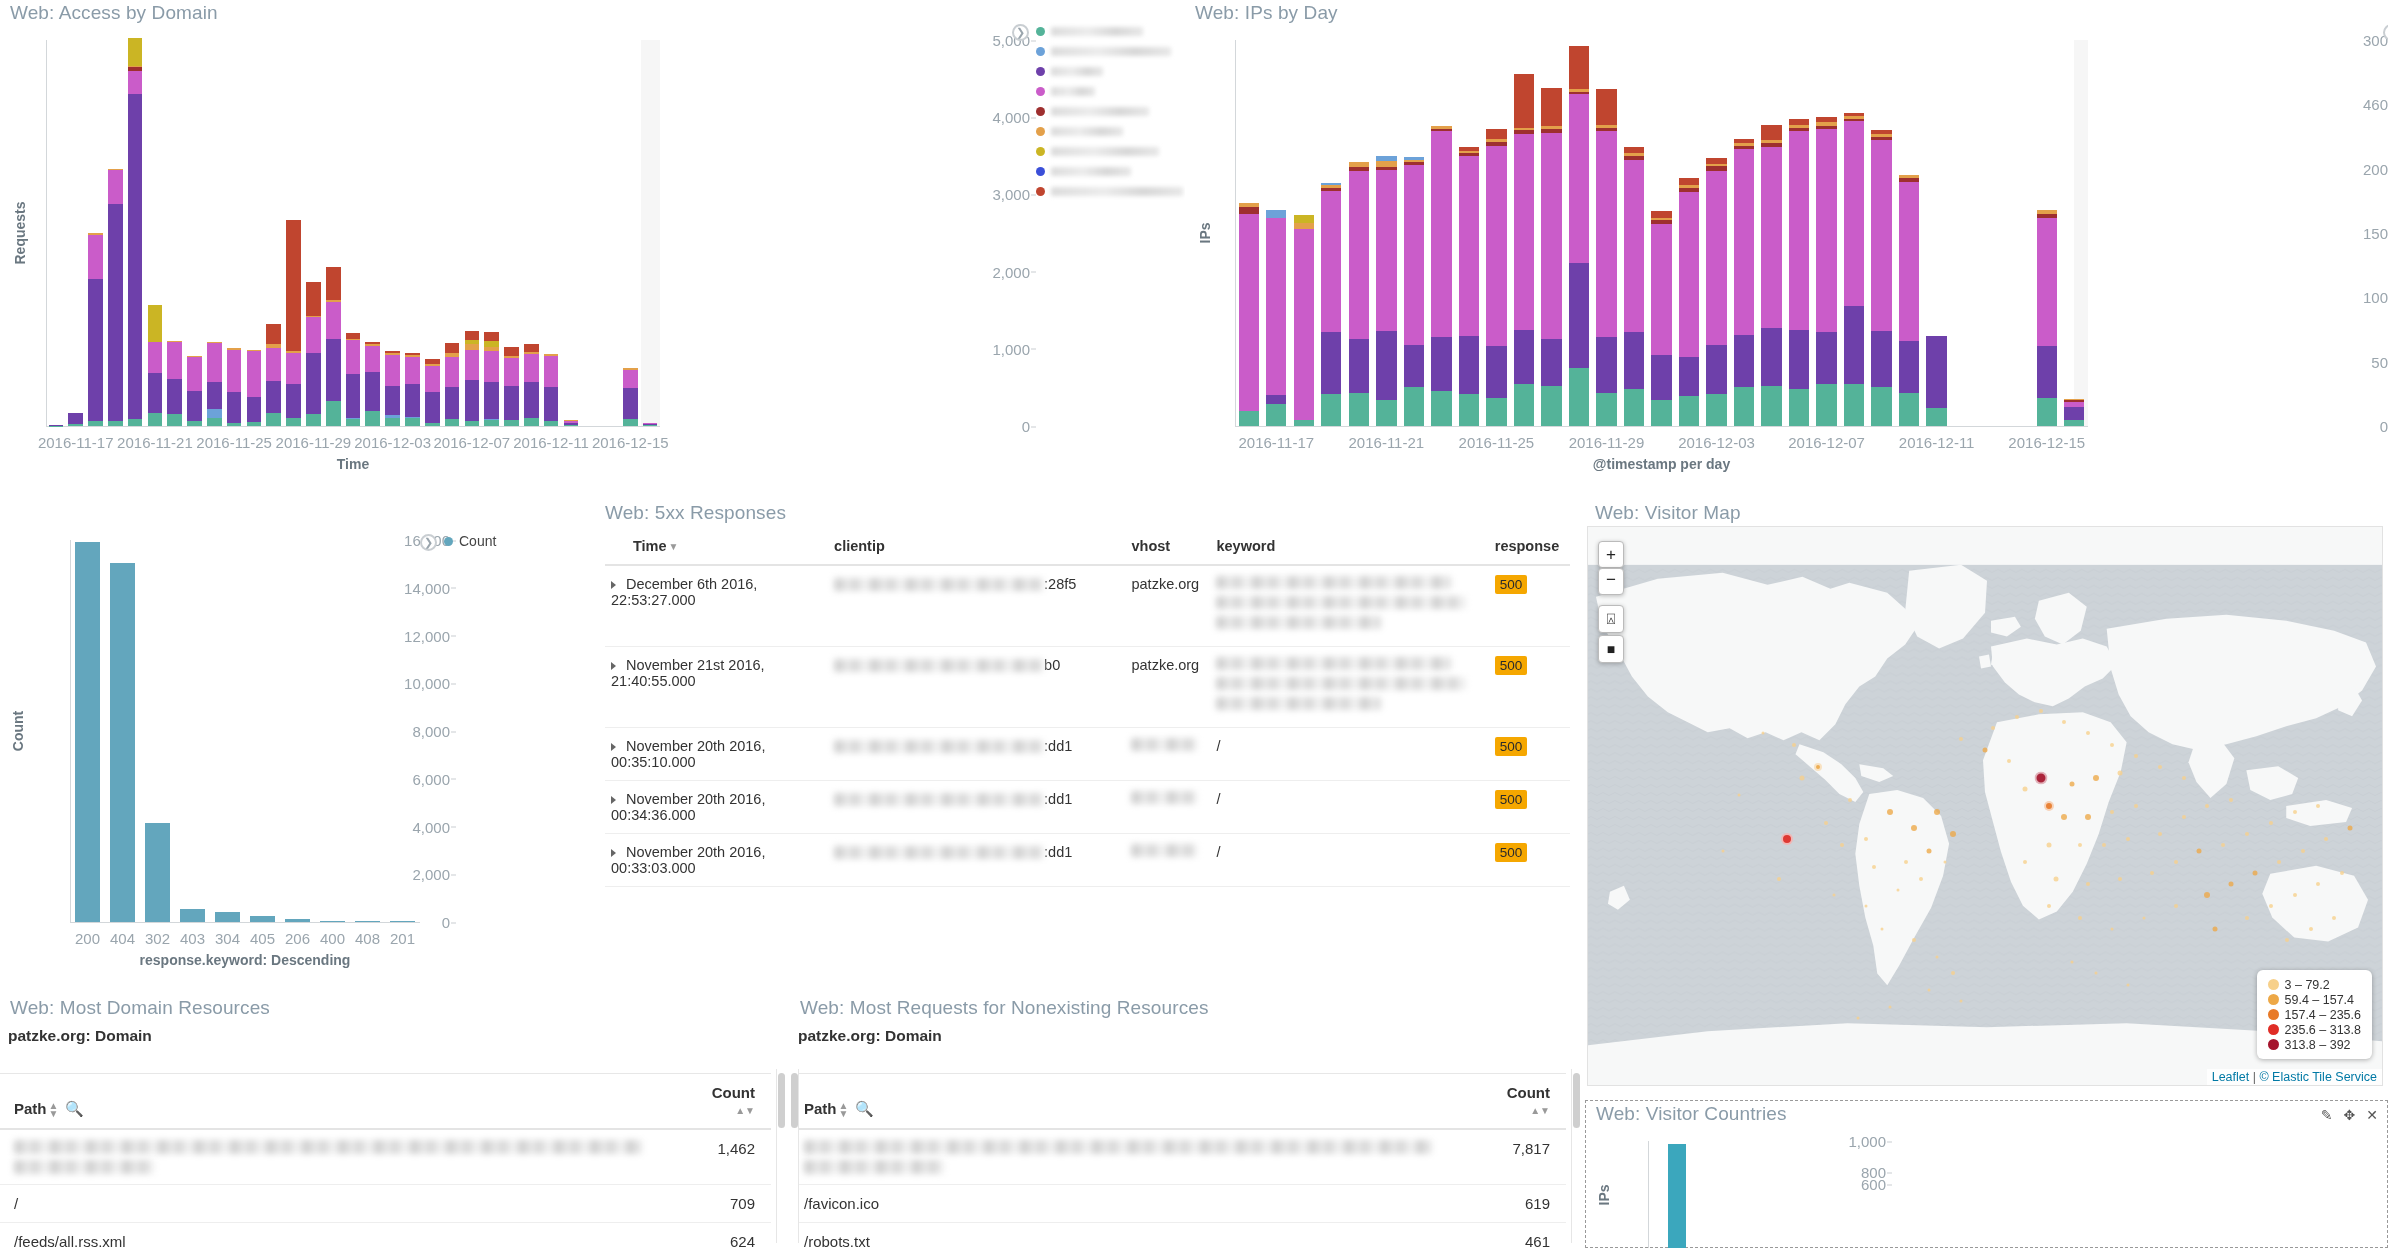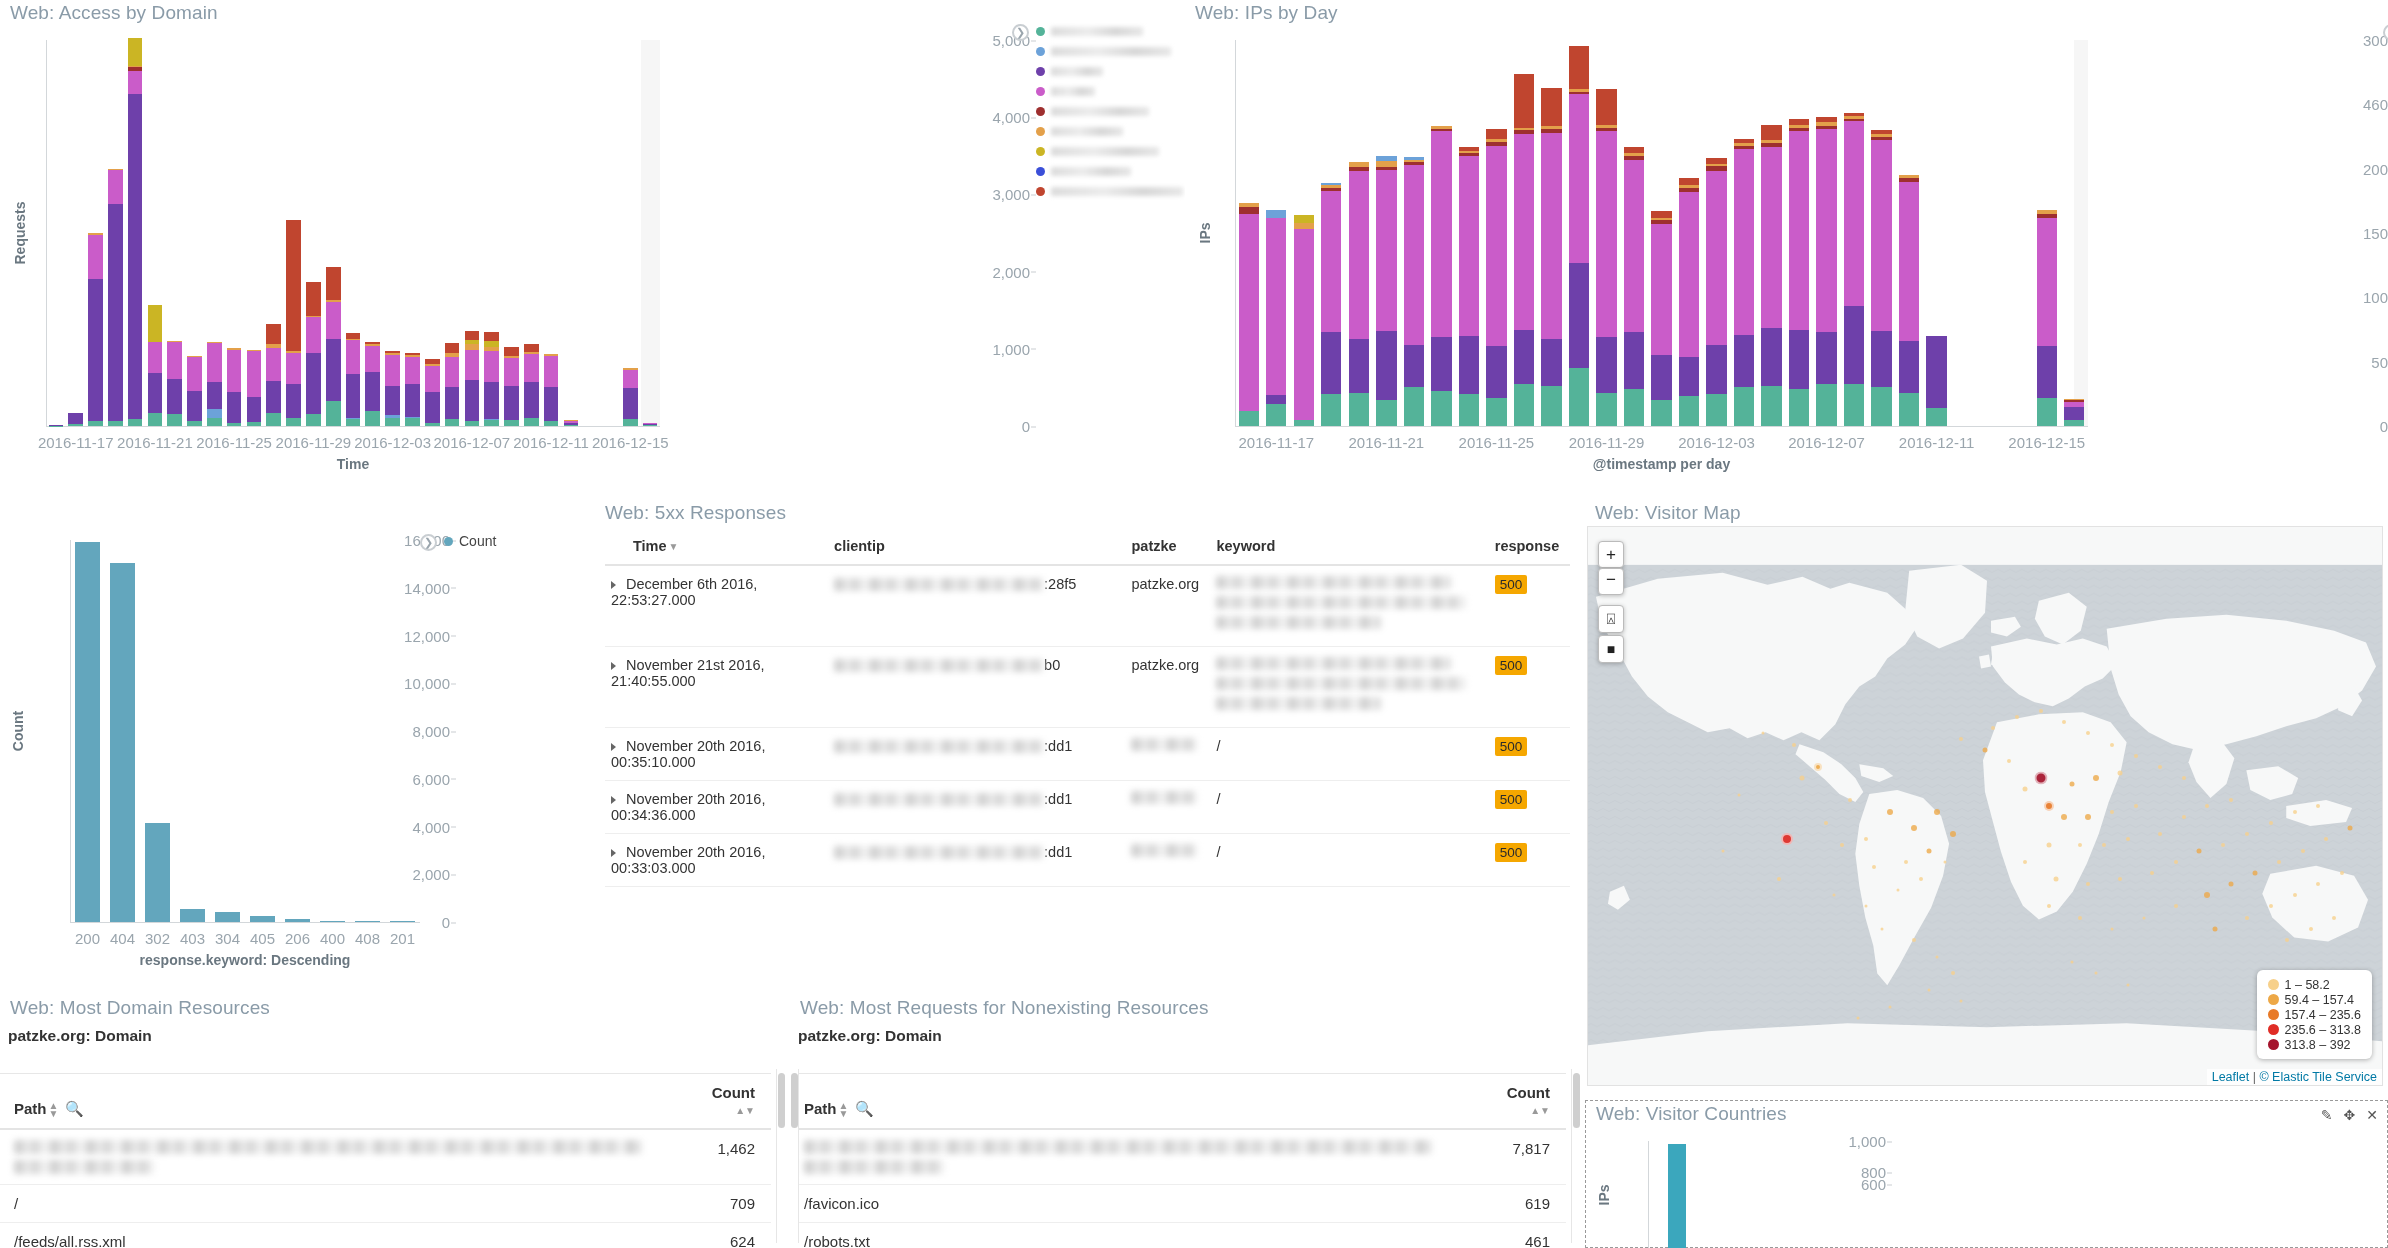--- a/index.html
+++ b/index.html
@@ -655,21 +655,21 @@
 </div>
 
 <div class="panel" style="left:595px; top:500px; width:985px; height:490px;">
   <div class="panel-title">Web: 5xx Responses</div>
   <div style="position:absolute; left:10px; top:28px; right:10px;">
     <table class="dt">
       <thead>
           <tr id="fivexx-head">
             <th style="width: 210px; padding-left: 28px;"><span>Time</span><span class="sortarrow">▼</span></th>
             <th style="width: 280px;"><span>clientip</span></th>
-            <th style="width: 80px;"><span>patzke</span></th>
+            <th style="width: 80px;"><span>vhost</span></th>
             <th style="width: 230px;"><span>keyword</span></th>
             <th style="width: 70px; margin-left: 36px;"><span>response</span></th>
           </tr>
         </thead>
       <tbody id="fivexx-body">
           <tr>
             <td><span class="caret" style="margin-right: 10px;"></span><span>December 6th 2016, 22:53:27.000</span></td>
             <td><span style="display: inline-flex; align-items: center;">
                 <span class="blur" style="display: inline-block; width: 210px; height: 13px; vertical-align: middle;"></span>
                 <span>:28f5</span>
@@ -895,21 +895,21 @@
     </div>
 
     <div class="map-ctl" style="top:14px; height:27px; line-height:25px;">+</div>
     <div class="map-ctl" style="top:41px; height:27px; line-height:21px;">−</div>
     <div class="map-ctl" style="top:78px; height:28px; line-height:26px; font-size:15px;">⍓</div>
     <div class="map-ctl" style="top:108px; height:28px; line-height:26px; font-size:14px;">■</div>
 
     <div class="map-legend" id="map-legend">
         <div>
           <span class="mdot" style="background: rgb(247, 208, 138);"></span>
-          <span>1 – 58.2</span>
+          <span>3 – 79.2</span>
         </div>
         <div>
           <span class="mdot" style="background: rgb(237, 168, 71);"></span>
           <span>59.4 – 157.4</span>
         </div>
         <div>
           <span class="mdot" style="background: rgb(232, 122, 40);"></span>
           <span>157.4 – 235.6</span>
         </div>
         <div>

